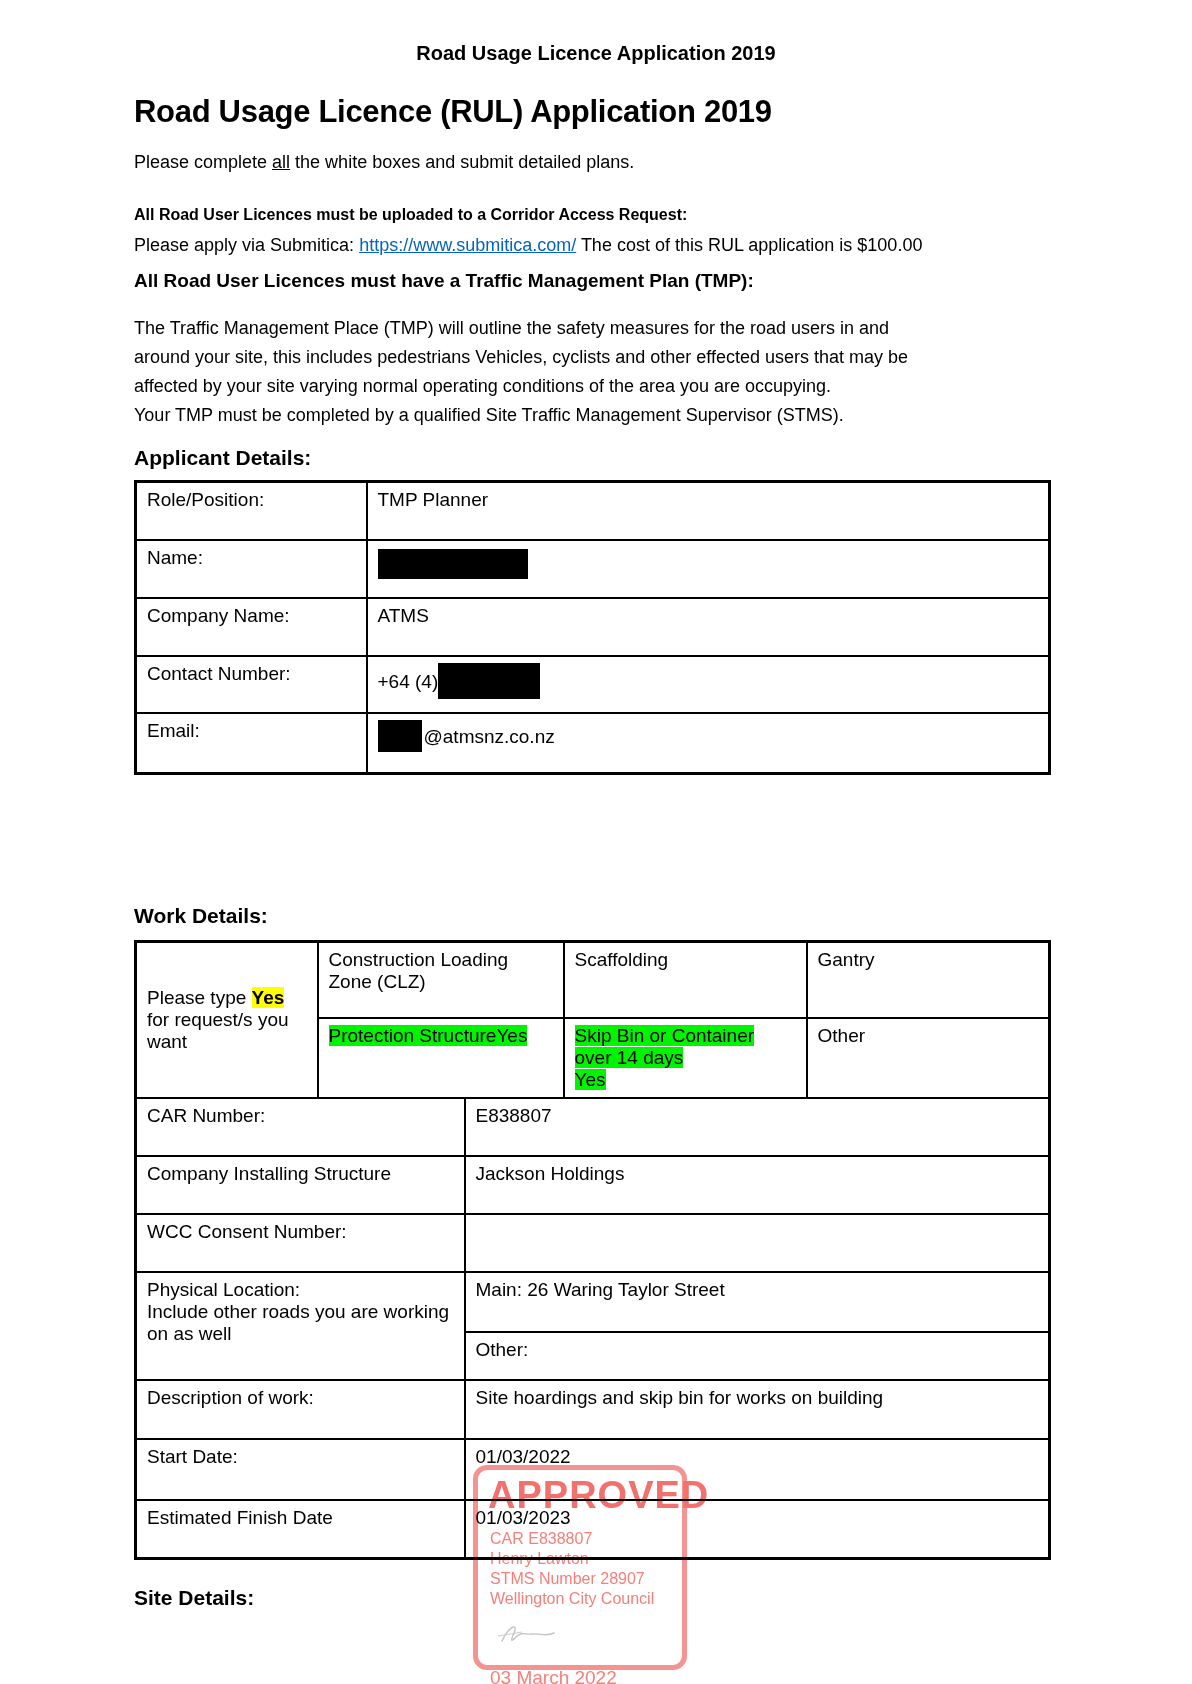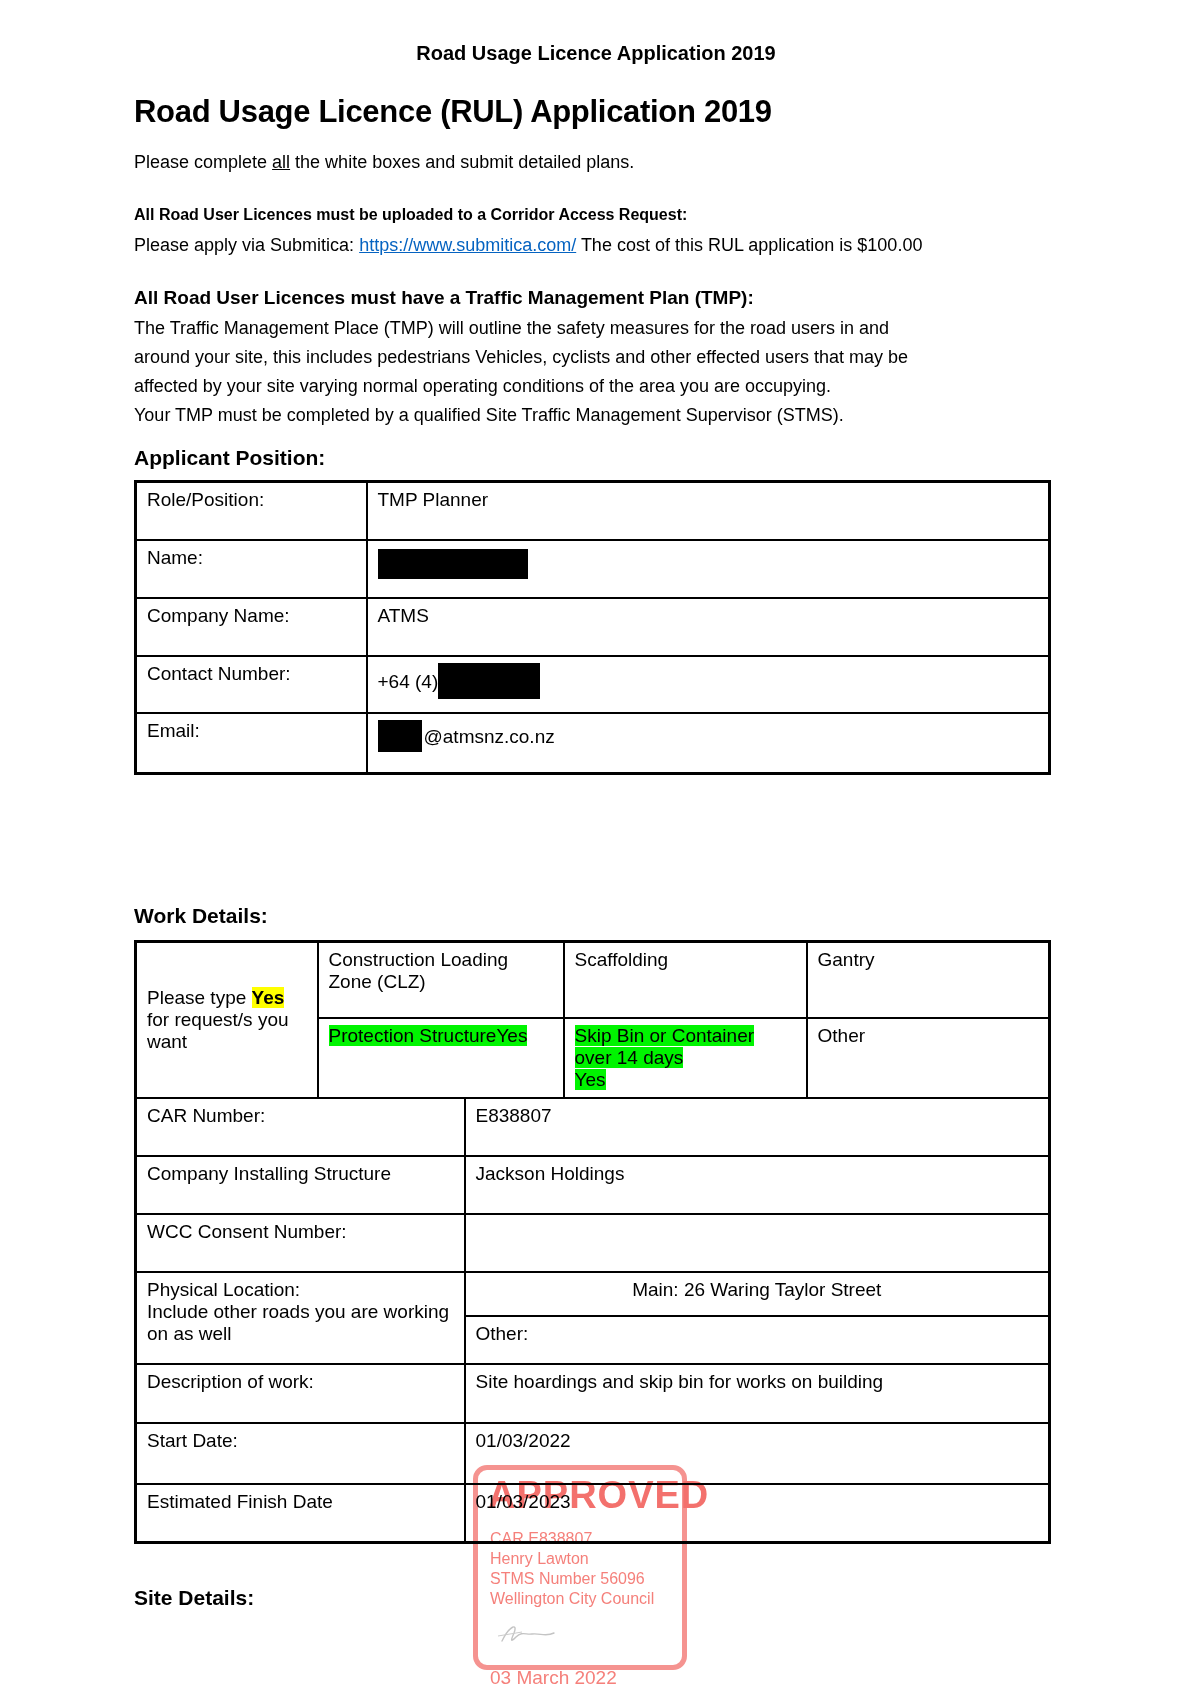--- a/index.html
+++ b/index.html
@@ -8,39 +8,39 @@
   .page { position:relative; width:1192px; height:1684px; background:#fff; overflow:hidden; }
 
   .running-header { position:absolute; top:42px; left:0; width:100%; text-align:center;
     font-size:20px; font-weight:600; }
   .doc-title { position:absolute; top:94px; left:134px; font-size:31px; font-weight:bold; letter-spacing:-0.3px; }
   .intro { position:absolute; top:152px; left:134px; font-size:18px; }
   .u { text-decoration:underline; }
   .s1h { position:absolute; top:206px; left:134px; font-size:16px; font-weight:bold; }
   .s1l { position:absolute; top:235px; left:134px; font-size:18px; }
   .link { color:var(--link,#0563c1); text-decoration:underline; cursor:pointer; }
-  .s2h { position:absolute; top:287px; left:134px; font-size:19px; font-weight:bold; }
+  .s2h { position:absolute; top:270px; left:134px; font-size:19px; font-weight:bold; }
   .s2b { position:absolute; top:314px; left:134px; font-size:18px; line-height:29px; white-space:pre-line; }
 
   .sec-h { position:absolute; left:134px; font-size:21px; font-weight:bold; }
   .applicant-h { top:446px; }
   .work-h { top:904px; }
   .site-h { top:1586px; }
 
   .tbl-wrap { position:absolute; left:134px; z-index:10; }
   .applicant-wrap { top:480px; }
   .work-wrap { top:940px; }
 
   table.tbl { border-collapse:collapse; border:3px solid #000; width:914px; table-layout:fixed; }
   table.tbl td { border:2px solid #000; padding:6px 10px; font-size:19px; vertical-align:top; background:transparent; }
   td.lbl { background:var(--gray,#d9d9d9); }
   td.val { background:transparent; }
 
   .h58{height:58px;} .h57{height:57px;} .h61{height:61px;} .h98{height:98px;}
-  .h76{height:76px;} .h52{height:44px;text-align:center;} .h48{height:48px;} .h59{height:59px;}
+  .h76{height:76px;} .h52{height:60px;} .h48{height:48px;} .h59{height:59px;}
 
   .redact { display:inline-block; background:#000; }
   .redact-name { width:150px; height:30px; margin-top:2px; }
   .redact-mailing { width:240px; height:40px; }
   .redact-contact { width:102px; height:36px; vertical-align:-11px; }
   .redact-email { width:44px; height:32px; vertical-align:-9px; margin-right:2px; }
 
   .prompt-cell { vertical-align:middle !important; }
   .hl-yellow { background:var(--yellow,#ffff00); font-weight:bold; }
   .hl-green { background:var(--green,#00ff00); white-space:pre-line; }
@@ -68,21 +68,21 @@
 
   <div class="s1h">All Road User Licences must be uploaded to a Corridor Access Request:</div>
   <p class="s1l"><span>Please apply via Submitica: </span><a class="link">https://www.submitica.com/</a><span>  The cost of this RUL application is $100.00</span></p>
 
   <div class="s2h">All Road User Licences must have a Traffic Management Plan (TMP):</div>
   <div class="s2b">The Traffic Management Place (TMP) will outline the safety measures for the road users in and
 around your site, this includes pedestrians Vehicles, cyclists and other effected users that may be
 affected by your site varying normal operating conditions of the area you are occupying.
 Your TMP must be completed by a qualified Site Traffic Management Supervisor (STMS).</div>
 
-  <div class="sec-h applicant-h">Applicant Position:</div>
+  <div class="sec-h applicant-h">Applicant Details:</div>
 
   <div class="tbl-wrap applicant-wrap">
     <table class="tbl">
       <colgroup>
           <col style="width:231px">
           <col style="width:683px">
         </colgroup>
       <tbody>
           <tr>
         <td class="lbl h58">Role/Position:</td>
@@ -168,21 +168,21 @@
     </tbody>
       </table>
   </div>
 
   <div class="sec-h site-h">Site Details:</div>
 
   <div class="stamp">
     <div class="stamp-title">APPROVED</div>
     <div class="stamp-line">CAR E838807</div>
     <div class="stamp-line">Henry Lawton</div>
-    <div class="stamp-line">STMS Number 56096</div>
+    <div class="stamp-line">STMS Number 28907</div>
     <div class="stamp-line">Wellington City Council</div>
     <svg class="sig" width="66" height="28" viewBox="0 0 66 28">
       <path d="M6 22 C14 6 22 4 18 14 C15 21 14 24 20 18 C26 12 30 16 36 15 C44 14 50 18 58 14" fill="none" stroke="#c4c4c4" stroke-width="1.4" stroke-linecap="round"></path>
       <path d="M2 17 L26 13" fill="none" stroke="#cccccc" stroke-width="1"></path>
     </svg>
     <div class="stamp-date">03 March 2022</div>
   </div>
 
 </div>
 

